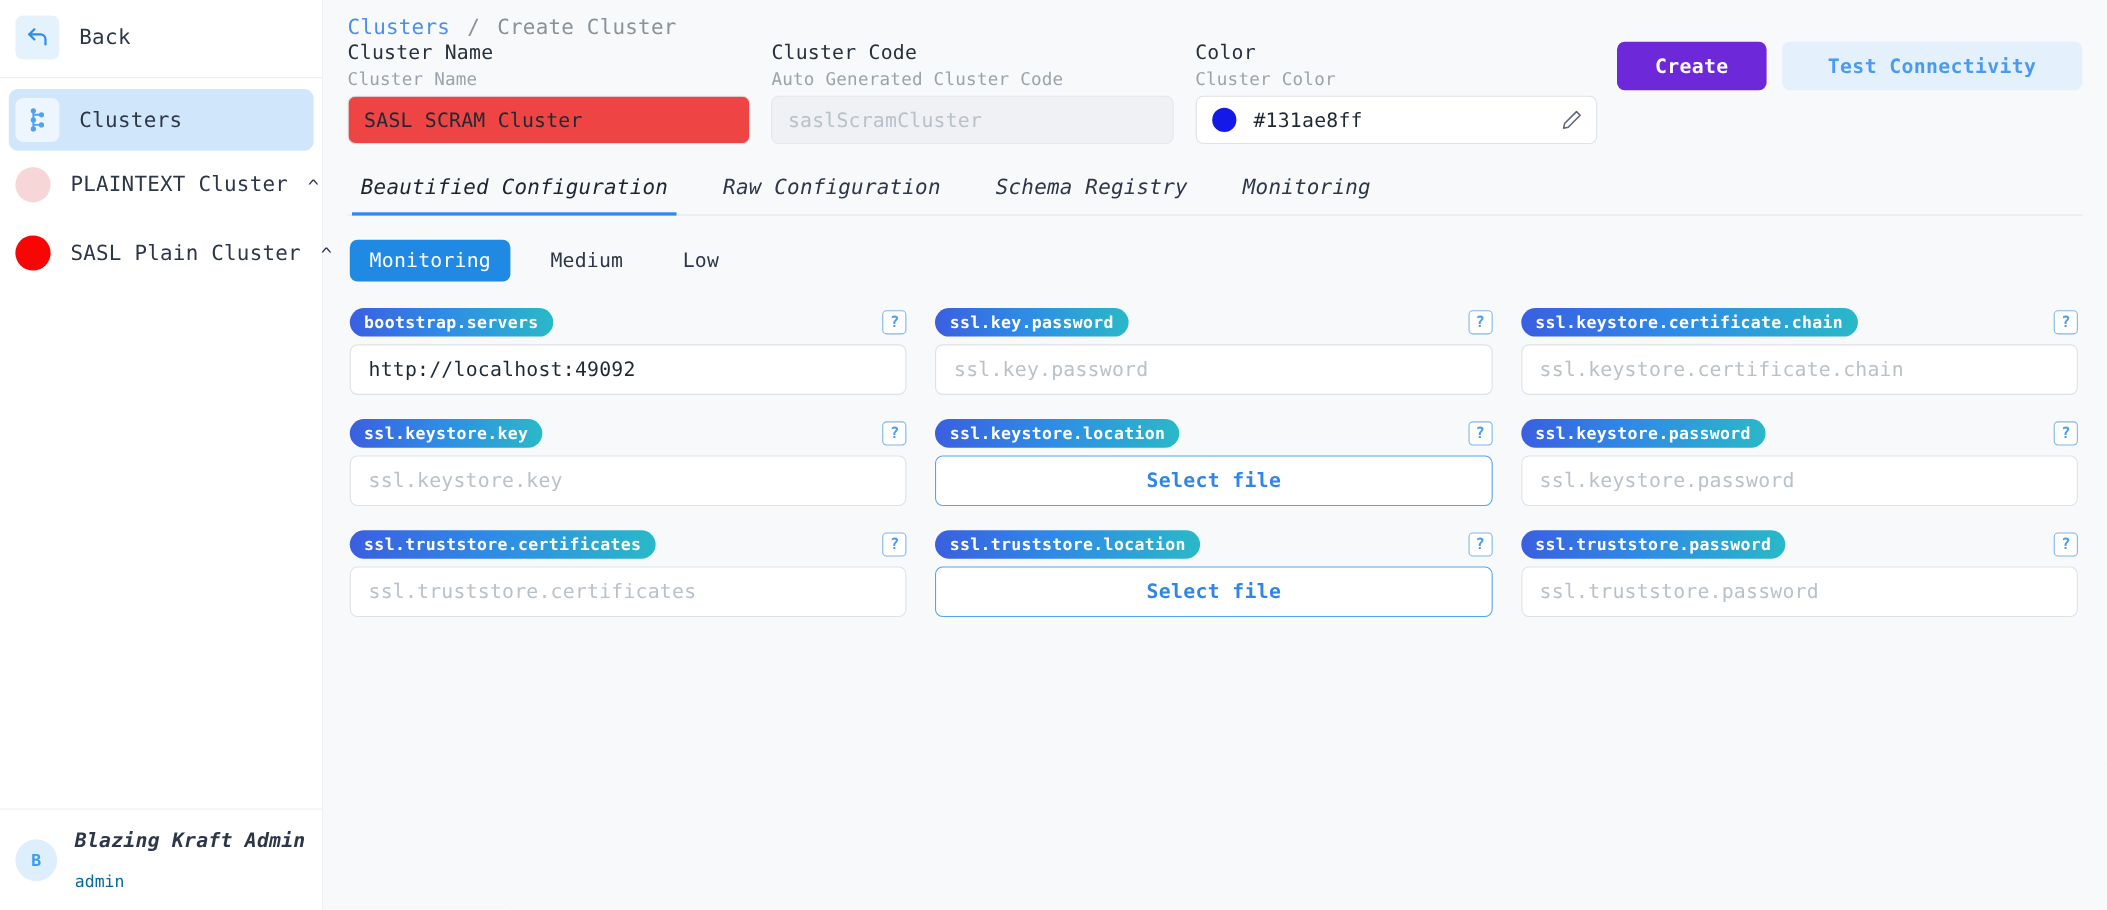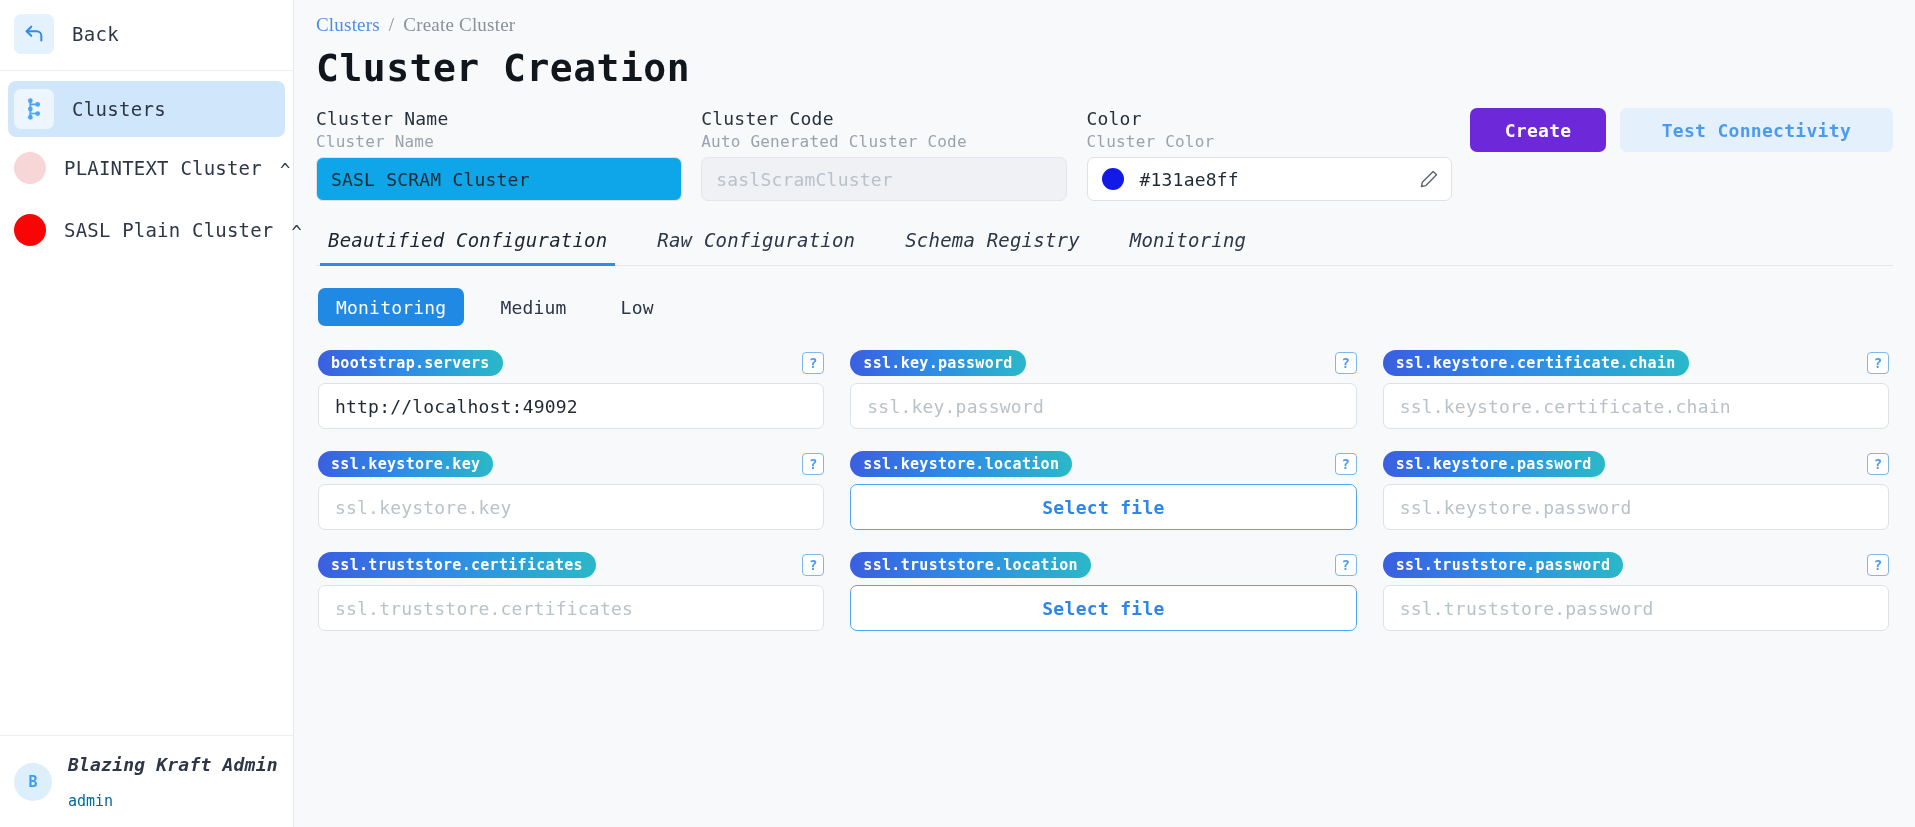--- a/index.html
+++ b/index.html
@@ -85,21 +85,21 @@
 
   
   .main {
     flex: 1; height: 827px;
     background: #f7f9fb;
     padding: 0 0 0 0;
     overflow: hidden;
   }
   .main-inner { padding: 10px 22px 0 22px; }
 
-  .breadcrumb { font-size: 19px; letter-spacing: .2px; padding: 4px 0 2px 0; font-family: Liberation Serif, serif; }
+  .breadcrumb { font-size: 19px; letter-spacing: .2px; padding: 4px 0 2px 0; }
   .crumb-link { color: #4d8fe8; cursor: pointer; }
   .crumb-sep { color: #8a9199; margin: 0 4px; }
   .crumb-cur { color: #8a9199; }
 
   .page-title {
     font-size: 38px; font-weight: bold; color: #11161c;
     letter-spacing: .5px; margin: 8px 0 18px 0;
   }
 
   
@@ -108,21 +108,21 @@
   .field-title {
     font-size: 18px; color: #27313c; letter-spacing: .2px;
     margin-bottom: 3px;
   }
   .field-sub {
     font-size: 16px; color: #9aa3ad; letter-spacing: .2px;
     margin-bottom: 6px;
   }
   .txt-input {
     height: 44px; border: 1px solid #dde2e7; border-radius: 7px;
-    background: #0ea5e9; padding: 0 14px;
+    background: #ef4444; padding: 0 14px;
     font-family: "DejaVu Sans Mono","Liberation Mono",monospace;
     font-size: 18px; color: #1f2933; outline: none;
     letter-spacing: .2px;
   }
   .txt-input::placeholder { color: #b9c1c9; }
   .txt-input.disabled { background: #eff1f4; border-color: #e4e7eb; }
 
   .color-box {
     height: 44px; border: 1px solid #dde2e7; border-radius: 7px;
     background: #fff; display: flex; align-items: center;
@@ -278,21 +278,20 @@
 
   <main class="main">
     <div class="main-inner">
 
       <div class="breadcrumb">
         <span class="crumb-link">Clusters</span>
         <span class="crumb-sep">/</span>
         <span class="crumb-cur">Create Cluster</span>
       </div>
 
-      <h1 class="page-title">Cluster Creation</h1>
 
       <div class="form-row">
 
         <div class="field" style="width:380px;">
           <span class="field-title">Cluster Name</span>
           <span class="field-sub">Cluster Name</span>
           <input class="txt-input" value="SASL SCRAM Cluster" style="">
         </div>
 
         <div style="width:20px"></div>

